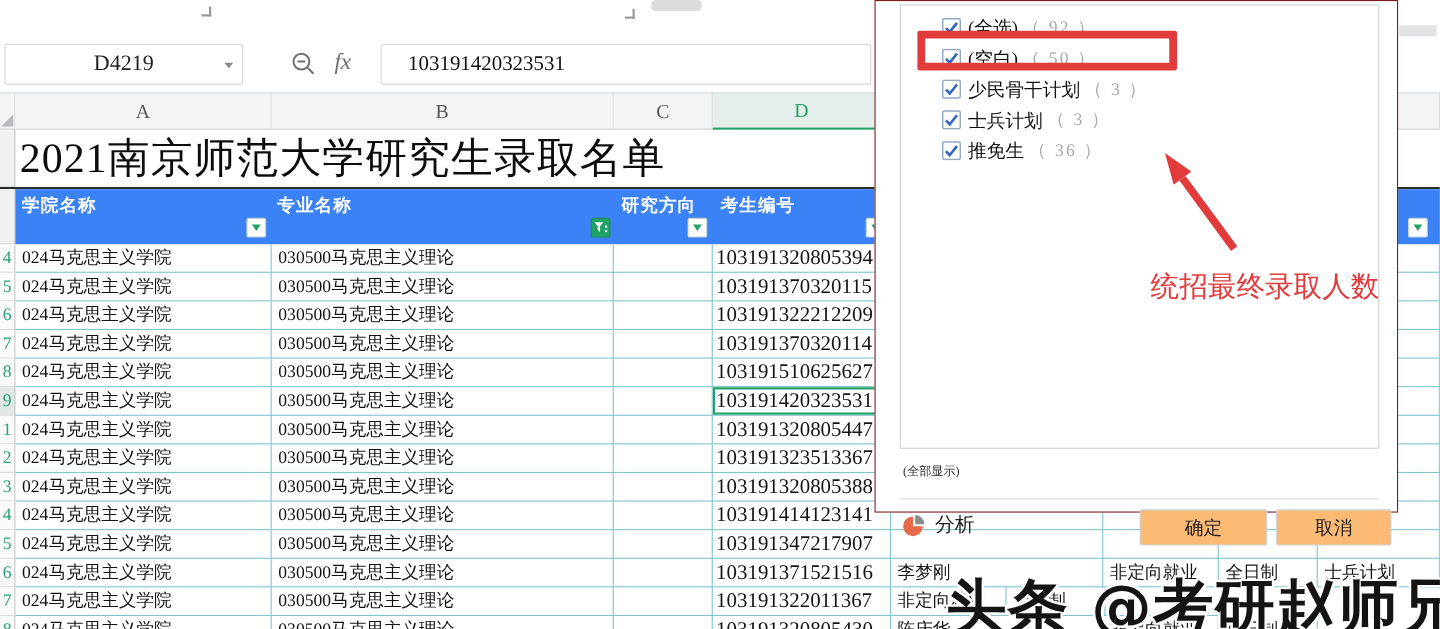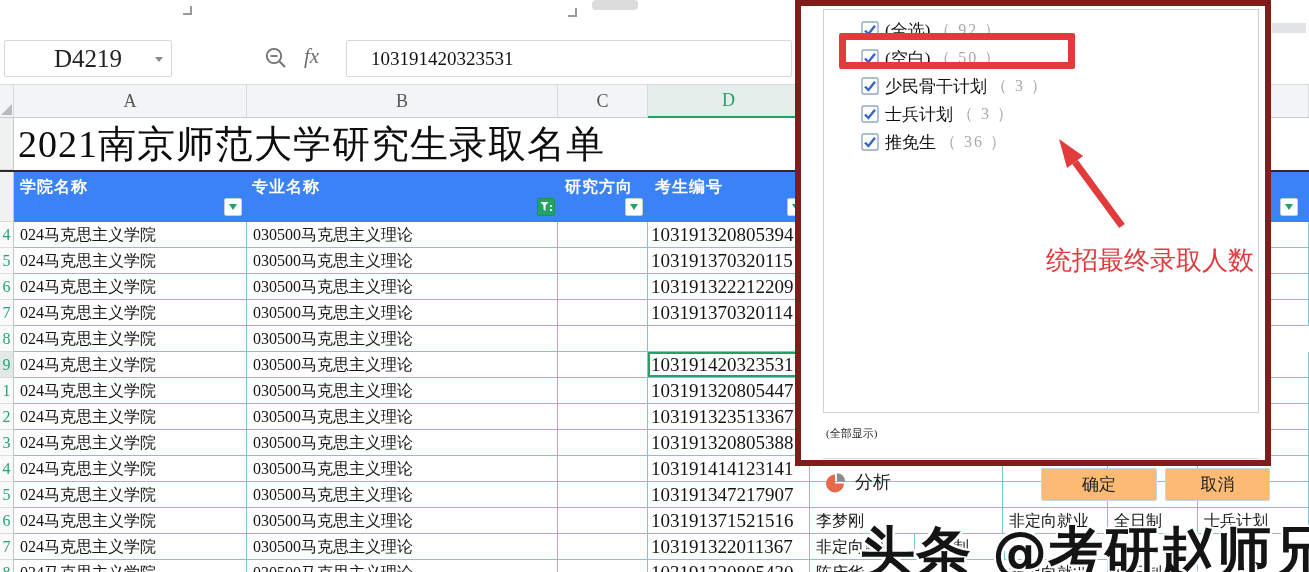--- a/index.html
+++ b/index.html
@@ -8,22 +8,22 @@
     position:relative; width:1309px; height:572px; overflow:hidden; background:#fff;
     font-family:"Liberation Serif","DejaVu Serif",serif; color:#1a1a1a;
   }
   
   .toolbar { position:absolute; left:0; top:0; width:1309px; height:36px; background:#fff; }
   .corner-mark { position:absolute; width:9px; height:9px; border-right:2px solid #9a9a9a; border-bottom:2px solid #9a9a9a; }
   .pill-frag { position:absolute; background:#dcdcdc; border-radius:4px; }
   .sq-frag { position:absolute; background:#e2e3e4; }
   
   .formula-row { position:absolute; left:0; top:36px; width:793px; height:46px; background:#fff; }
-  .name-box { position:absolute; left:4px; top:4px; width:168px; height:37px; border:1px solid #d7d7d7; border-radius:2px;
-    display:flex; align-items:center; justify-content:center; font-size:25px; color:#222; }
+  .name-box { position:absolute; left:4px; top:4px; width:217px; height:37px; border:1px solid #d7d7d7; border-radius:2px;
+    display:flex; align-items:center; justify-content:center; font-size:20px; color:#222; }
   .name-caret { position:absolute; right:8px; top:16px; width:0; height:0;
     border-left:4px solid transparent; border-right:4px solid transparent; border-top:5px solid #8a8a8a; }
   .zoomout-icon { position:absolute; left:264px; top:10px; }
   .fx-label { position:absolute; left:304px; top:8px; font-style:italic; font-size:21px; color:#6f6f6f; }
   .formula-box { position:absolute; left:346px; top:4px; width:446px; height:37px; border:1px solid #d7d7d7; border-radius:2px;
     display:flex; align-items:center; padding-left:24px; font-size:19px; color:#111; }
   
   .colhead { position:absolute; left:0; top:84px; width:1309px; height:34px; display:flex; }
   .colhead .ch { background:#f3f4f5; border-right:1px solid #d8dadb; border-top:1px solid #d8dadb; border-bottom:1px solid #c9cbcc;
     display:flex; align-items:center; justify-content:center; font-size:18px; color:#565656; position:relative; }
@@ -48,21 +48,21 @@
   .rows {}
   .trow { display:flex; height:26px; background:#fff; }
   .cell { border-right:1px solid #7fc4cf; border-bottom:1px solid #7fc4cf; font-size:16px; line-height:25px;
     padding-left:6px; white-space:nowrap; overflow:hidden; color:#141414; }
   .w-a{width:233px;} .w-b{width:311px;} .w-c{width:90px;} .w-d{width:162px; font-size:19px; padding-left:3px;}
   .w-e{width:193px;} .w-f{width:105px;} .w-g{width:90px;} .w-h{width:111px;}
   .selected-cell { box-shadow:inset 0 0 0 2px #21a366; }
   .selected-gutter { background:#e1e9e6; }
   
   .dialog { position:absolute; left:795px; top:0; width:476px; height:466px; background:#fff;
-    border:6px solid #7f1d1d; z-index:5; }
+    border:1px solid #7f1d1d; z-index:5; }
   .listbox { position:absolute; left:22px; top:3px; width:436px; height:404px; background:#fff; border:1px solid #ccd1d6; padding-top:6px; }
   .fitem { display:flex; align-items:center; height:28px; padding-left:37px; }
   .fitem .lab { font-size:17px; color:#111; margin-left:6px; }
   .fitem .cnt { font-size:16px; color:#a9a9a9; margin-left:4px; letter-spacing:2px; }
   .red-rect { position:absolute; left:38px; top:27px; width:236px; height:36px; border:7px solid #e23b3b; border-radius:2px; z-index:8; }
   .show-all { position:absolute; left:25px; top:420px; font-size:11px; color:#2a2a2a; }
   .dlg-divider { position:absolute; left:22px; top:452px; width:436px; height:1px; background:#dcdcdc; }
   .analyze { position:absolute; left:24px; top:464px; display:flex; align-items:center; gap:9px; font-size:18px; color:#222; }
   .dlg-btn { position:absolute; top:462px; height:33px; background:#fdba74; border:1px solid #ccd3d9; border-radius:2px;
     font-size:17px; color:#222; display:flex; align-items:center; justify-content:center; }
@@ -203,20 +203,21 @@
           <div class="cell w-e"></div>
           <div class="cell w-f"></div>
           <div class="cell w-g"></div>
           <div class="cell w-h"></div>
         </div>
         <div class="trow">
           <div class="gut">8</div>
           <div class="cell w-a">024马克思主义学院</div>
           <div class="cell w-b">030500马克思主义理论</div>
           <div class="cell w-c"></div>
+          <div class="cell w-d">103191510625627</div>
           <div class="cell w-e"></div>
           <div class="cell w-f"></div>
           <div class="cell w-g"></div>
           <div class="cell w-h"></div>
         </div>
         <div class="trow">
           <div class="gut selected-gutter">9</div>
           <div class="cell w-a">024马克思主义学院</div>
           <div class="cell w-b">030500马克思主义理论</div>
           <div class="cell w-c"></div>

